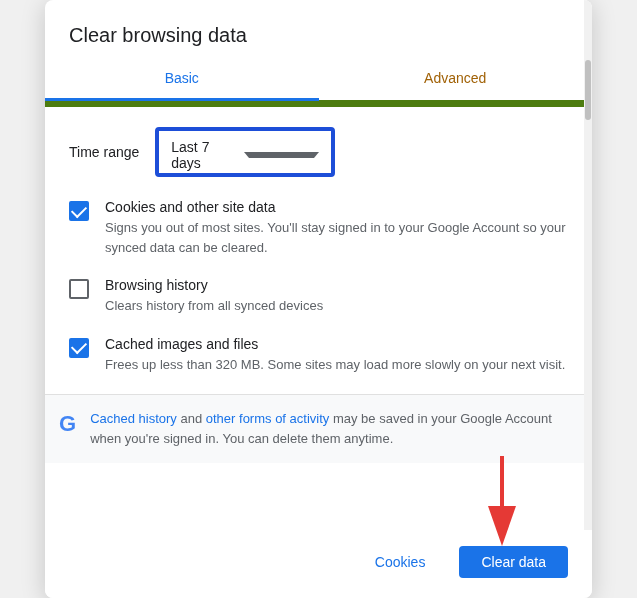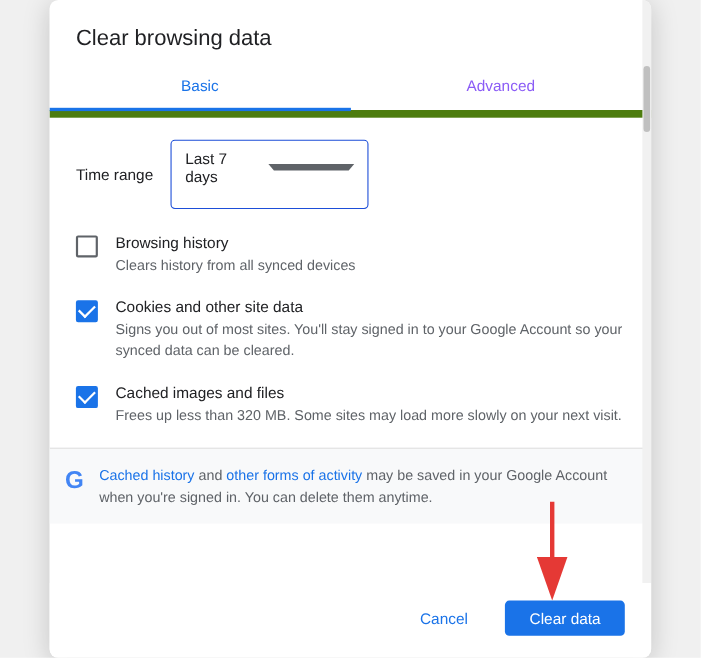--- a/index.html
+++ b/index.html
@@ -33,21 +33,21 @@
       display: flex;
       border-bottom: 7px solid #4d7c0f;
       margin: 0 0 0 0;
     }
     .tab {
       flex: 1;
       text-align: center;
       padding: 14px 0 12px 0;
       font-size: 14px;
       cursor: pointer;
-      color: #8b5cf6;
+      color: #a16207;
       border-bottom: 3px solid transparent;
       user-select: none;
       position: relative;
       bottom: -1px;
     }
     .tab.active {
       color: #1a73e8;
       border-bottom: 3px solid #1a73e8;
       font-weight: 500;
     }
@@ -62,23 +62,23 @@
       margin-bottom: 22px;
     }
     .time-range-label {
       font-size: 14px;
       color: #202124;
       margin-right: 16px;
     }
     .time-range-select {
       display: flex;
       align-items: center;
-      border: 1px solid #1d4ed8;
+      border: 4px solid #1d4ed8;
       border-radius: 4px;
-      padding: 8px 12px 21px 12px;
+      padding: 8px 12px 2px 12px;
       font-size: 14px;
       color: #202124;
       cursor: pointer;
       background: #fff;
       min-width: 180px;
       gap: 8px;
       user-select: none;
     }
     .time-range-select span {
       flex: 1;
@@ -247,35 +247,35 @@
     <div class="time-range-row">
       <span class="time-range-label">Time range</span>
       <div class="time-range-select">
         <span>Last 7 days</span>
         <span class="dropdown-arrow"></span>
       </div>
     </div>
 
     <div class="checkbox-item">
       <div class="checkbox-wrap">
+        <div class="checkbox checked"></div>
+      </div>
+      <div>
+        <div class="item-title">Cookies and other site data</div>
+        <div class="item-desc">Signs you out of most sites. You'll stay signed in to your Google Account so your synced data can be cleared.</div>
+      </div>
+    </div>
+
+    <div class="checkbox-item">
+      <div class="checkbox-wrap">
         <div class="checkbox"></div>
       </div>
       <div>
         <div class="item-title">Browsing history</div>
         <div class="item-desc">Clears history from all synced devices</div>
-      </div>
-    </div>
-
-    <div class="checkbox-item">
-      <div class="checkbox-wrap">
-        <div class="checkbox checked"></div>
-      </div>
-      <div>
-        <div class="item-title">Cookies and other site data</div>
-        <div class="item-desc">Signs you out of most sites. You'll stay signed in to your Google Account so your synced data can be cleared.</div>
       </div>
     </div>
 
     <div class="checkbox-item">
       <div class="checkbox-wrap">
         <div class="checkbox checked"></div>
       </div>
       <div>
         <div class="item-title">Cached images and files</div>
         <div class="item-desc">Frees up less than 320 MB. Some sites may load more slowly on your next visit.</div>
@@ -299,17 +299,17 @@
       <defs>
         <marker id="arrowhead" markerWidth="10" markerHeight="7" refX="5" refY="3.5" orient="auto">
           <polygon points="0 0, 10 3.5, 0 7" fill="#e53935"></polygon>
         </marker>
       </defs>
       <line x1="30" y1="0" x2="30" y2="70" stroke="#e53935" stroke-width="4" marker-end="url(#arrowhead)"></line>
     </svg>
   </div>
 
   <div class="dialog-footer">
-    <button class="btn-cancel">Cancel</button>
+    <button class="btn-cancel">Cookies</button>
     <button class="btn-clear">Clear data</button>
   </div>
 
 </div>
 
 </body></html>

